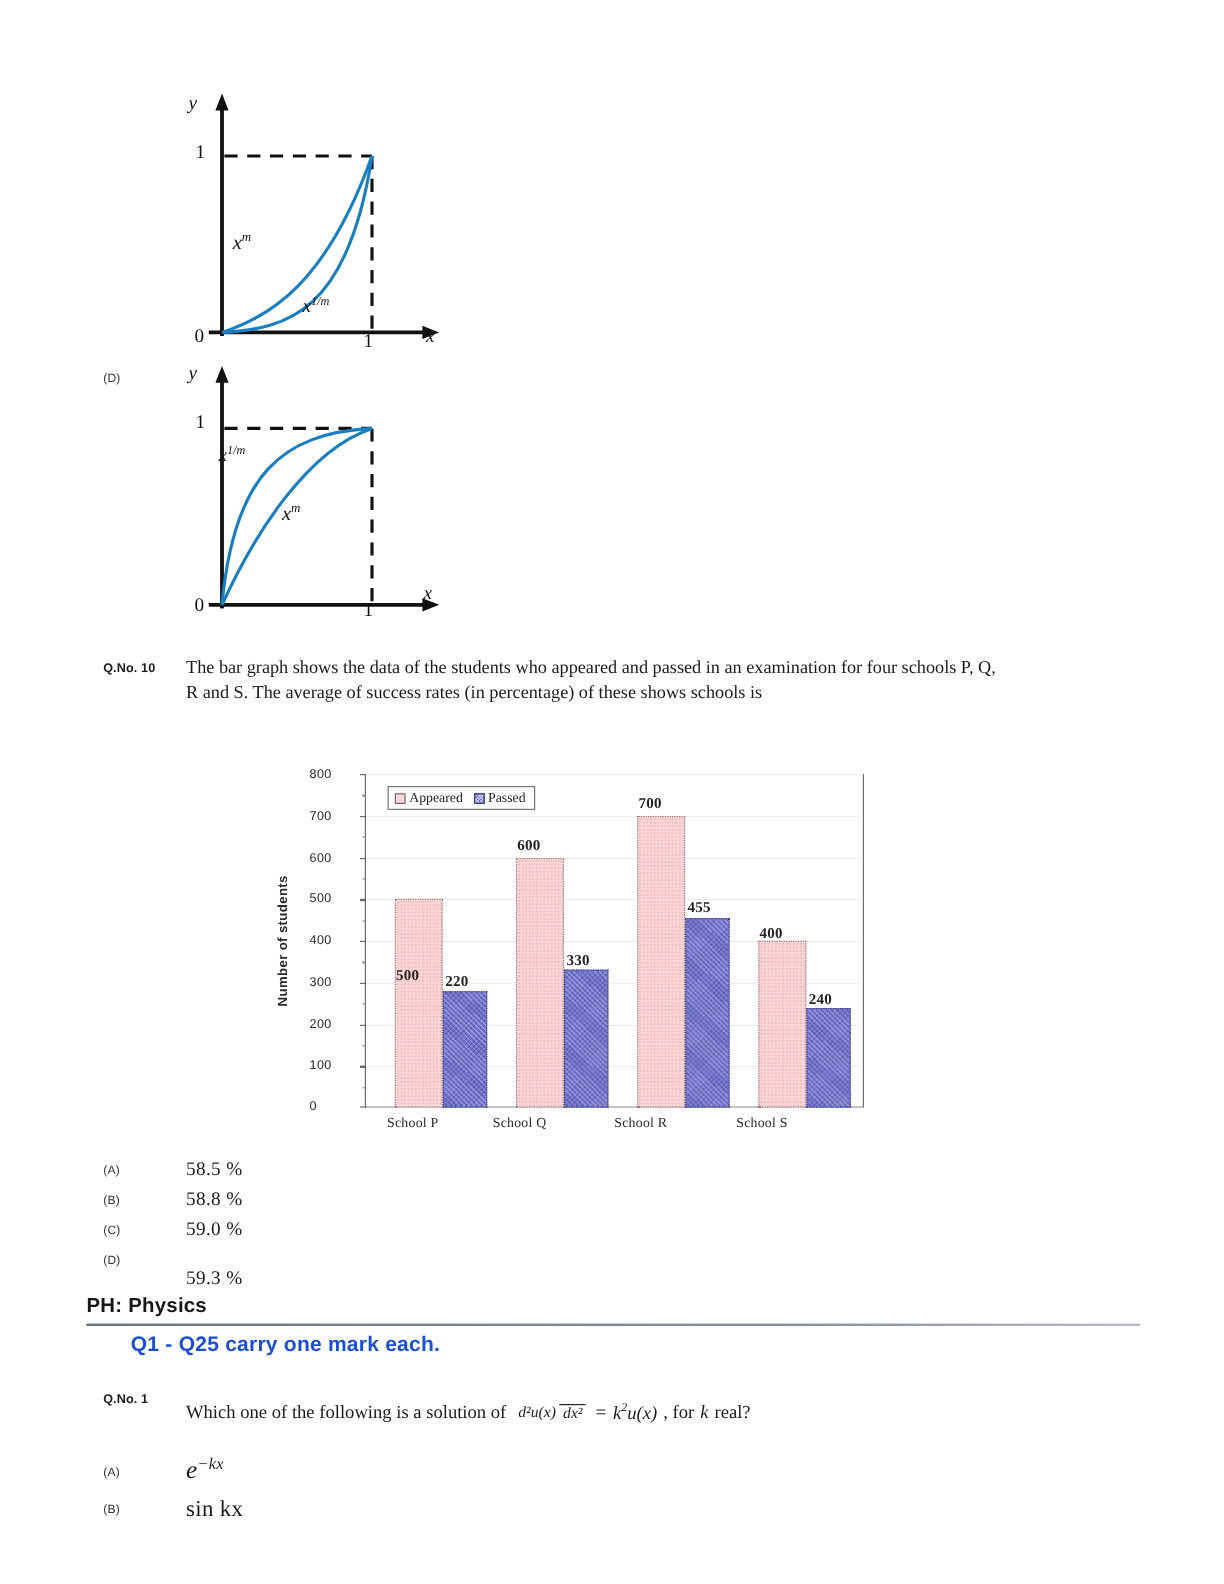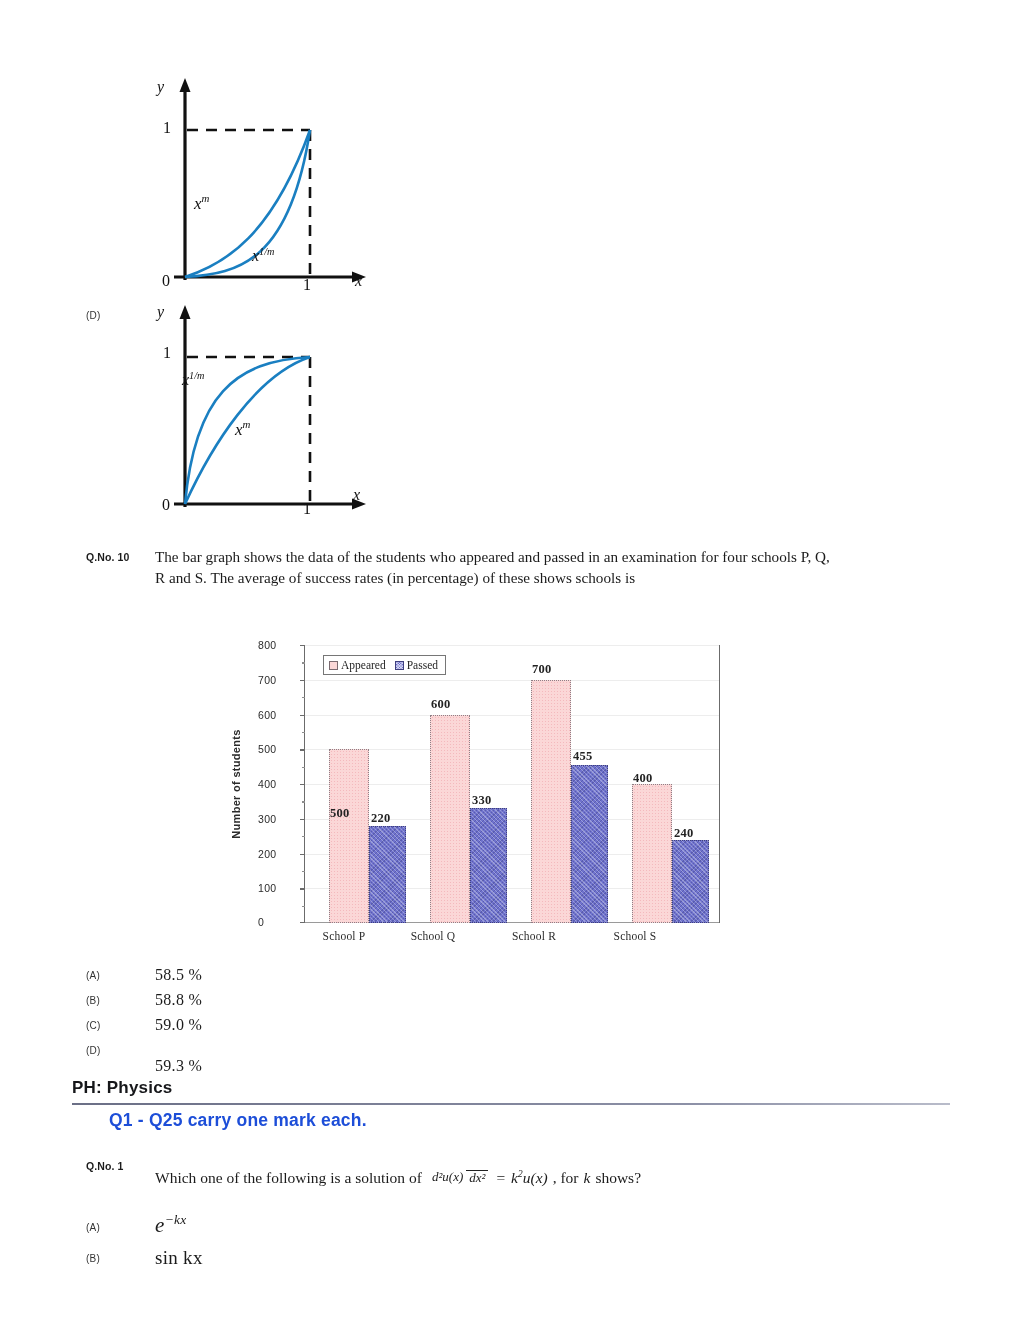--- a/index.html
+++ b/index.html
@@ -438,21 +438,21 @@
 <div id="q1-text">
   <span>Which one of the following is a solution of</span>
   <span class="frac">
     <span class="num">d²u(x)</span>
     <span class="den">dx²</span>
   </span>
   <span class="mi">=</span>
   <span><span class="mi">k</span><sup class="exp">2</sup><span class="mi">u(x)</span></span>
   <span>, for</span>
   <span class="mi">k</span>
-  <span>shows?</span>
+  <span>real?</span>
 </div>
 
 <div class="ans-row" style="left:0; top:1212px; width:100%;">
   <span class="opt-tag abs" style="left:86px; top:10px;">(A)</span>
   <span class="ans-text" style="left:155px; top:0; font-size:21px; font-style:italic;"><span>e</span><sup class="exp">−kx</sup></span>
 </div>
 <div class="ans-row" style="left:0; top:1247px; width:100%;">
   <span class="opt-tag abs" style="left:86px; top:6px;">(B)</span>
   <span class="ans-text" style="left:155px; top:0; font-size:19px;">sin kx</span>
 </div>

